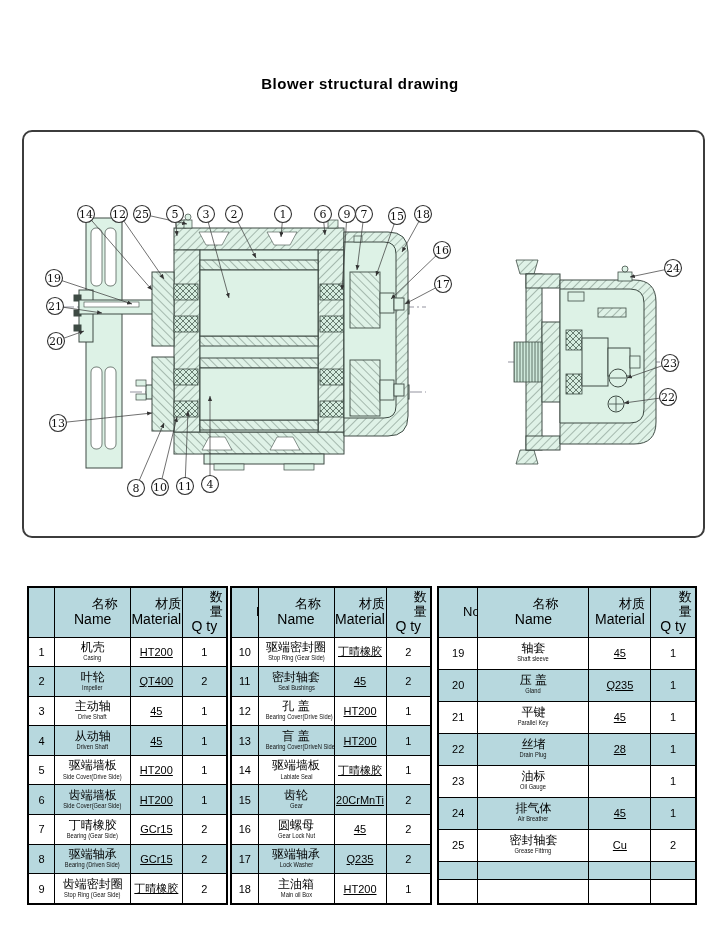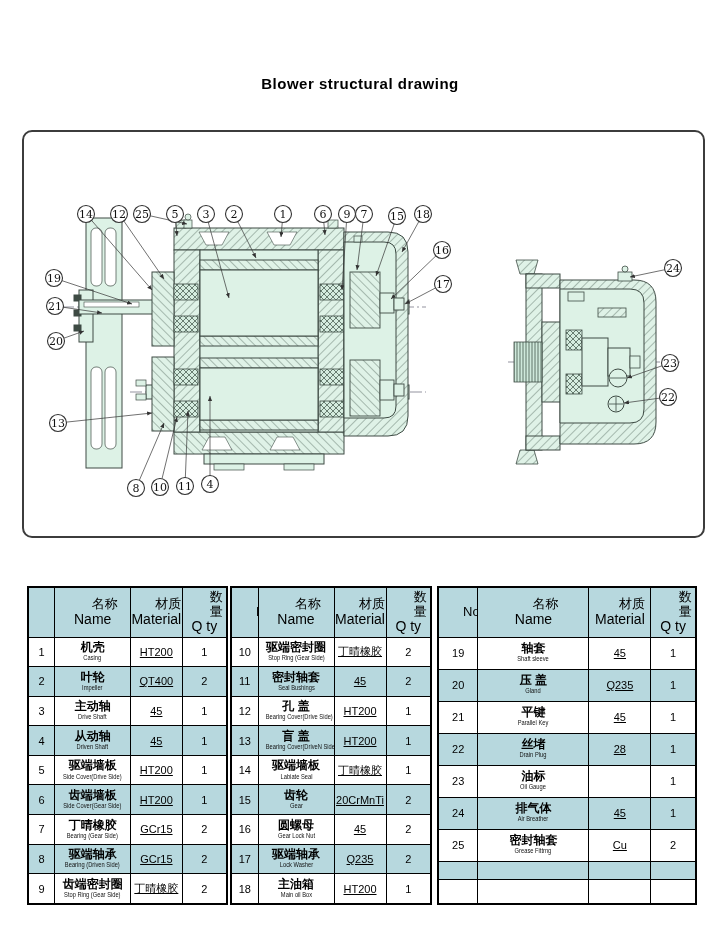--- a/index.html
+++ b/index.html
@@ -23,21 +23,21 @@
               vertical-align:middle;overflow:hidden;}
   table.parts thead tr{height:50px;}
   table.parts thead th{background:#b7d8de;font-weight:normal;}
   table.parts tbody tr:nth-child(even) td{background:#b7d8de;}
   .t3 tbody tr{height:32px;}
   .t3 tbody tr:nth-child(8){height:18px;}
   .t3 tbody tr:nth-child(9){height:auto;}
   .hd-cn{font-size:13px;line-height:1.15;padding-left:24px;}
   .hd-en{font-size:14px;line-height:1.1;}
   .c-no{font-size:11px;}
-  .cn{font-size:12px;font-weight:bold;line-height:1.1;}
+  .cn{font-size:12px;font-weight:normal;line-height:1.1;}
   .en{font-size:7px;color:#111;white-space:nowrap;transform:scaleX(.82);line-height:1.2;}
   .c-mat{font-size:11px;text-decoration:underline;}
   .c-qty{font-size:11px;}
 </style>
 </head>
 <body>
 
 <div id="app">
 
   <div class="subtitle">Blower structural drawing</div>

